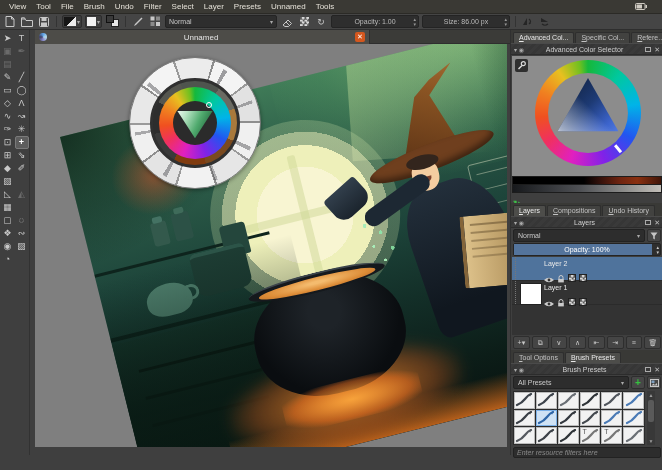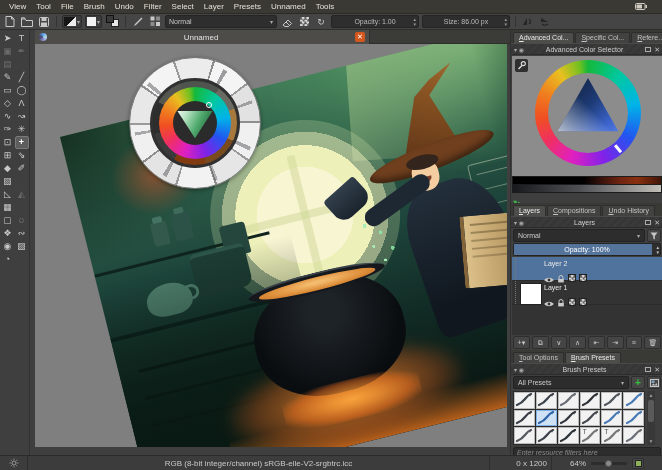--- a/index.html
+++ b/index.html
@@ -830,33 +830,14 @@
       </div>
     <div class="preset-scroll">
       <span class="scroll-arrow" style="top:0;">▲</span>
       <div class="thumb"></div>
       <span class="scroll-arrow" style="bottom:0;">▼</span>
     </div>
 
     <div class="filter-input">Enter resource filters here</div>
   </div>
 
-  <div class="statusbar">
-    <span class="sb-seg sb-pan">
-        <svg width="10" height="10" viewBox="0 0 10 10">
-          <circle cx="5" cy="5" r="2" fill="none" stroke="#9a9a9a"></circle>
-          <path d="M5 0.5 V2 M5 8 V9.5 M0.5 5 H2 M8 5 H9.5 M1.8 1.8 L2.9 2.9 M7.1 7.1 L8.2 8.2 M8.2 1.8 L7.1 2.9 M2.9 7.1 L1.8 8.2" stroke="#9a9a9a" stroke-width="0.8"></path>
-        </svg>
-      </span>
-    <span class="sb-seg sb-colorspace">RGB (8-bit integer/channel)  sRGB-elle-V2-srgbtrc.icc</span>
-    <span class="sb-seg sb-dims">0 x 1200</span>
-    <span class="sb-seg sb-zoom" style="border-right:none;">
-      <span>64%</span>
-      <span class="zoom-slider">
-          <span class="zoom-handle"></span>
-        </span>
-      <span class="fit-btn">
-          <span></span>
-        </span>
-    </span>
-  </div>
 
 </div>
 
 </body></html>

